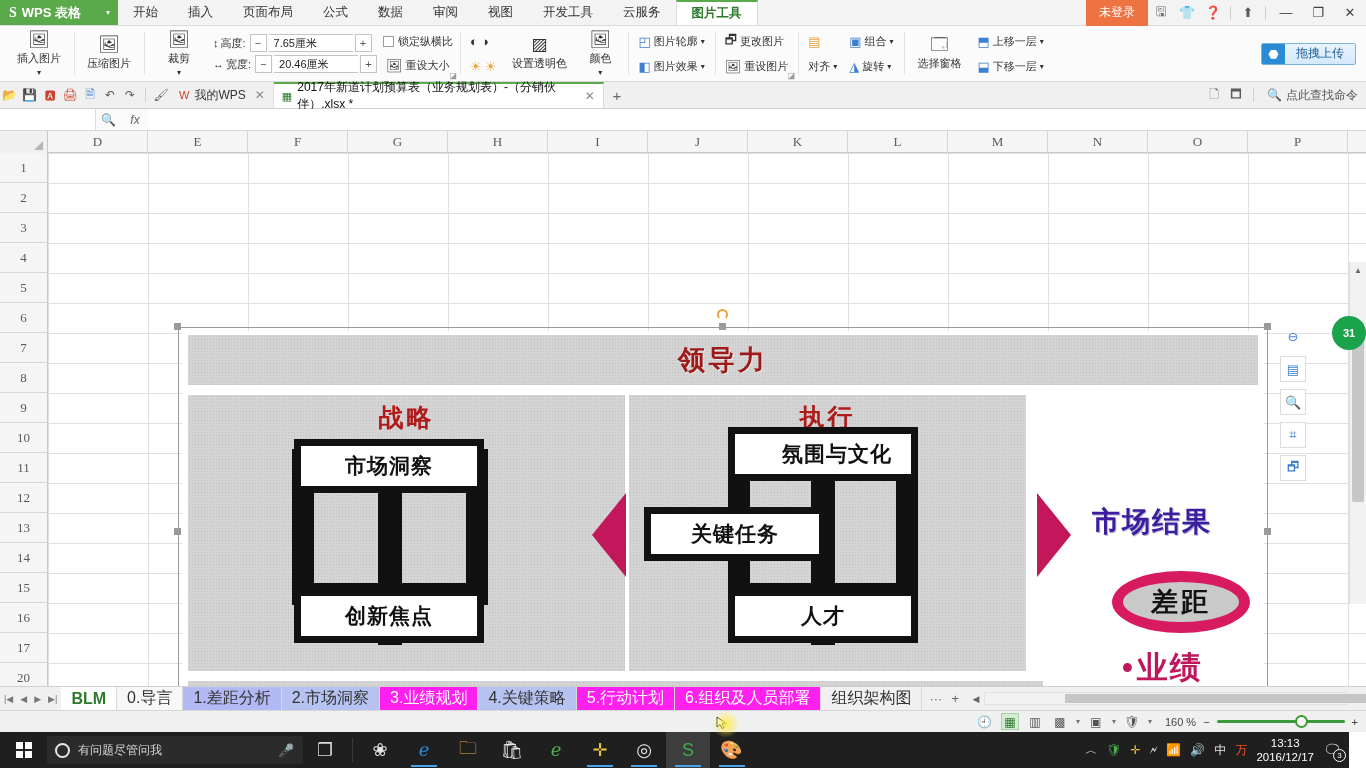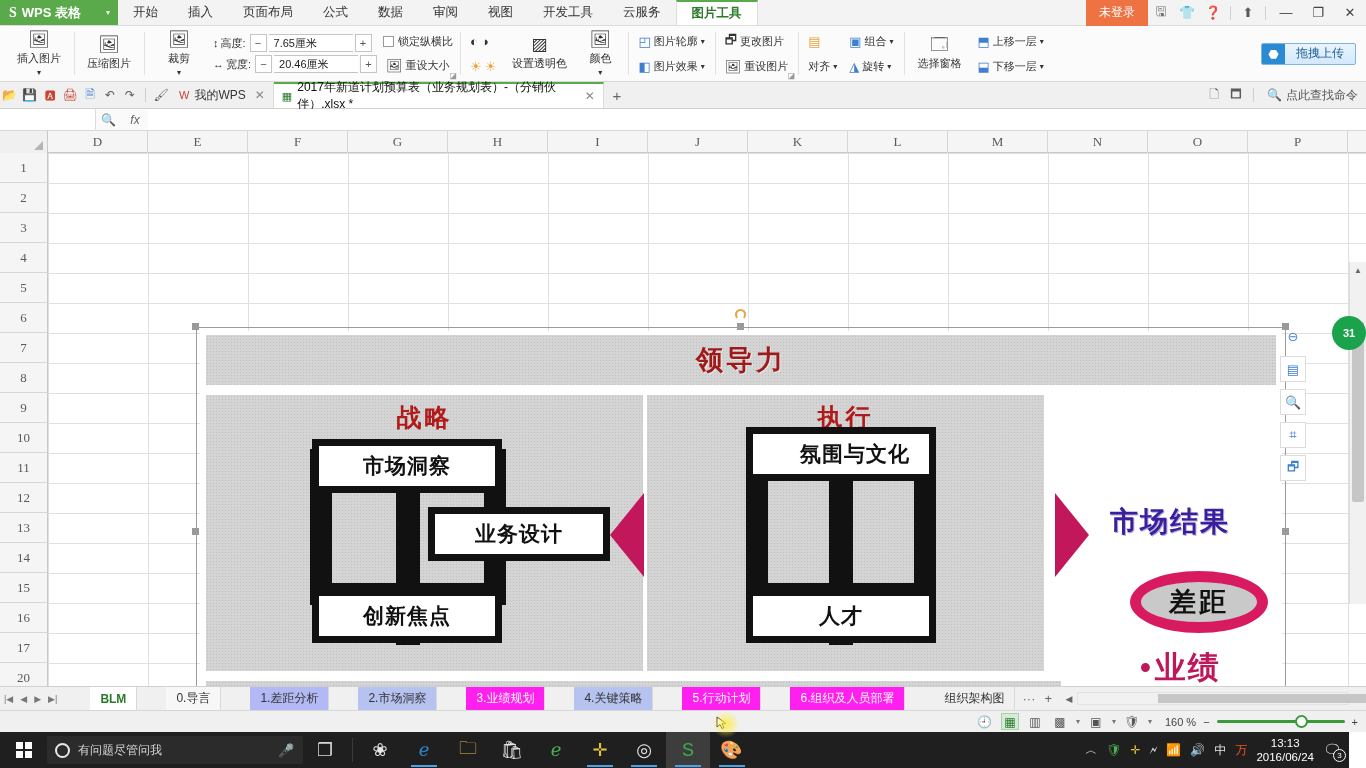--- a/index.html
+++ b/index.html
@@ -147,21 +147,21 @@
     font-size: 13px; color: #5a5a5a; font-family: "Liberation Serif", serif;
   }
   .gridarea { position: absolute; left: 48px; top: 22px; right: 0; bottom: 0;
     background-image:
       linear-gradient(to right, #e0e0e0 1px, transparent 1px),
       linear-gradient(to bottom, #e0e0e0 1px, transparent 1px);
     background-size: 100px 30px;
   }
 
   
-  .blm-wrap { position: absolute; left: 178px; top: 196px; width: 1090px; height: 410px; margin-left: 18px; }
+  .blm-wrap { position: absolute; left: 178px; top: 196px; width: 1090px; height: 410px; }
   .blm-sel-border { position: absolute; inset: 0; border: 1px solid #9a9a9a; }
   .handle { position: absolute; width: 7px; height: 7px; background: #9a9a9a; }
   .blm-img { position: absolute; left: 4px; top: 4px; width: 1082px; height: 402px; background: #fff; }
   .band {
     position: absolute; background: #d4d4d4;
     background-image: radial-gradient(#c0c0c0 0.7px, transparent 0.8px);
     background-size: 3px 3px;
     display: flex; align-items: center; justify-content: center;
   }
   .band-title { color: #9e1a1a; font-weight: bold; font-size: 27px; letter-spacing: 3px;
@@ -213,22 +213,22 @@
   .vthumb { position: absolute; left: 2px; right: 2px; top: 60px; height: 180px; background: #c6c6c6; border-radius: 2px; }
   .vsbtn { height: 17px; display: flex; align-items: center; justify-content: center; font-size: 8px; color: #666; }
 
   
   .sheetbar {
     position: absolute; left: 0; top: 686px; width: 1366px; height: 24px;
     background: #f0f0f0; border-top: 1px solid #d0d0d0; display: flex; align-items: stretch;
   }
   .navbtns { display: flex; align-items: center; padding: 0 4px; gap: 7px; font-size: 9px; color: #777; }
   .stab {
-    display: flex; align-items: center; padding: 0 10px; font-size: 12px;
-    border-right: 1px solid #d8d8d8; color: #333; white-space: nowrap; margin-left: 29px;
+    display: flex; align-items: center; padding: 0 10px; font-size: 16px;
+    border-right: 1px solid #d8d8d8; color: #333; white-space: nowrap;
   }
   .stab.active { background: #fff; color: #2d7a2d; font-weight: bold; }
   .stab-more { display: flex; align-items: center; padding: 0 7px; font-size: 13px; color: #666; gap: 9px; }
   .hscroll-wrap { flex: 1; display: flex; align-items: center; padding: 0 2px; }
   .hs-arrow { width: 16px; text-align: center; font-size: 9px; color: #666; }
   .hstrack { flex: 1; height: 13px; background: #f1f1f1; position: relative; border: 1px solid #e2e2e2;}
   .hsthumb { position: absolute; left: 80px; width: 430px; top: 1px; bottom: 1px; background: #c6c6c6; }
 
   
   .statusbar {
@@ -541,40 +541,40 @@
 
         <div class="connector" style="left:196px; top:118px; width:24px; height:196px;"></div>
         <div class="connector" style="left:110px; top:118px; width:196px; height:22px;"></div>
         <div class="connector" style="left:110px; top:252px; width:196px; height:22px;"></div>
         <div class="connector" style="left:110px; top:118px; width:22px; height:156px;"></div>
         <div class="connector" style="left:284px; top:118px; width:22px; height:156px;"></div>
 
         <div class="blk" style="left:112px; top:108px; width:190px; height:54px;">
           <span>市场洞察</span>
         </div>
-        <div class="blk" style="left:228px; top:176px; width:182px; height:54px;">
-          <span>业务设计</span>
-        </div>
         <div class="blk" style="left:112px; top:258px; width:190px; height:54px;">
           <span>创新焦点</span>
         </div>
 
         <div class="arrow-l" style="left:410px; top:162px;"></div>
         <div class="arrow-r" style="left:448px; top:162px;"></div>
 
         <div class="band" style="left:447px; top:64px; width:397px; height:276px; align-items:flex-start; justify-content:center;">
           <span class="panel-title" style="margin-top:6px">执行</span>
         </div>
         <div class="connector" style="left:629px; top:118px; width:24px; height:196px;"></div>
         <div class="connector" style="left:546px; top:118px; width:190px; height:22px;"></div>
         <div class="connector" style="left:546px; top:252px; width:190px; height:22px;"></div>
         <div class="connector" style="left:546px; top:118px; width:22px; height:156px;"></div>
         <div class="connector" style="left:714px; top:118px; width:22px; height:156px;"></div>
         <div class="blk" style="left:546px; top:96px; width:190px; height:54px;padding-left:28px;">
           <span>氛围与文化</span>
+        </div>
+        <div class="blk" style="left:462px; top:176px; width:182px; height:54px;">
+          <span>关键任务</span>
         </div>
         <div class="blk" style="left:546px; top:258px; width:190px; height:54px;">
           <span>人才</span>
         </div>
 
         <div class="arrow-r" style="left:855px; top:162px;"></div>
 
         <div class="mkt-result" style="left:910px; top:172px;">市场结果</div>
         <div class="gap-oval" style="left:930px; top:240px;">
           <span>差距</span>
@@ -687,21 +687,21 @@
       <span>︿</span>
       <span style="color:#4caf50">🛡</span>
       <span style="color:#e8c33d">✛</span>
       <span>🗲</span>
       <span>📶</span>
       <span>🔊</span>
       <span>中</span>
       <span style="color:#f4511e">万</span>
       <div class="clock">
         <span>13:13</span>
-        <span>2016/06/24</span>
+        <span>2016/12/17</span>
       </div>
       <div class="notif">🗨
         <span class="badge">3</span>
       </div>
     </div>
   </div>
 
   <svg class="cursor-dot" viewBox="0 0 14 14">
     <path d="M1,1 L1,11 L4,8.5 L6,12.5 L8,11.5 L6,7.8 L10,7.5 Z" fill="#fff" stroke="#000" stroke-width="0.8"></path>
   </svg>

